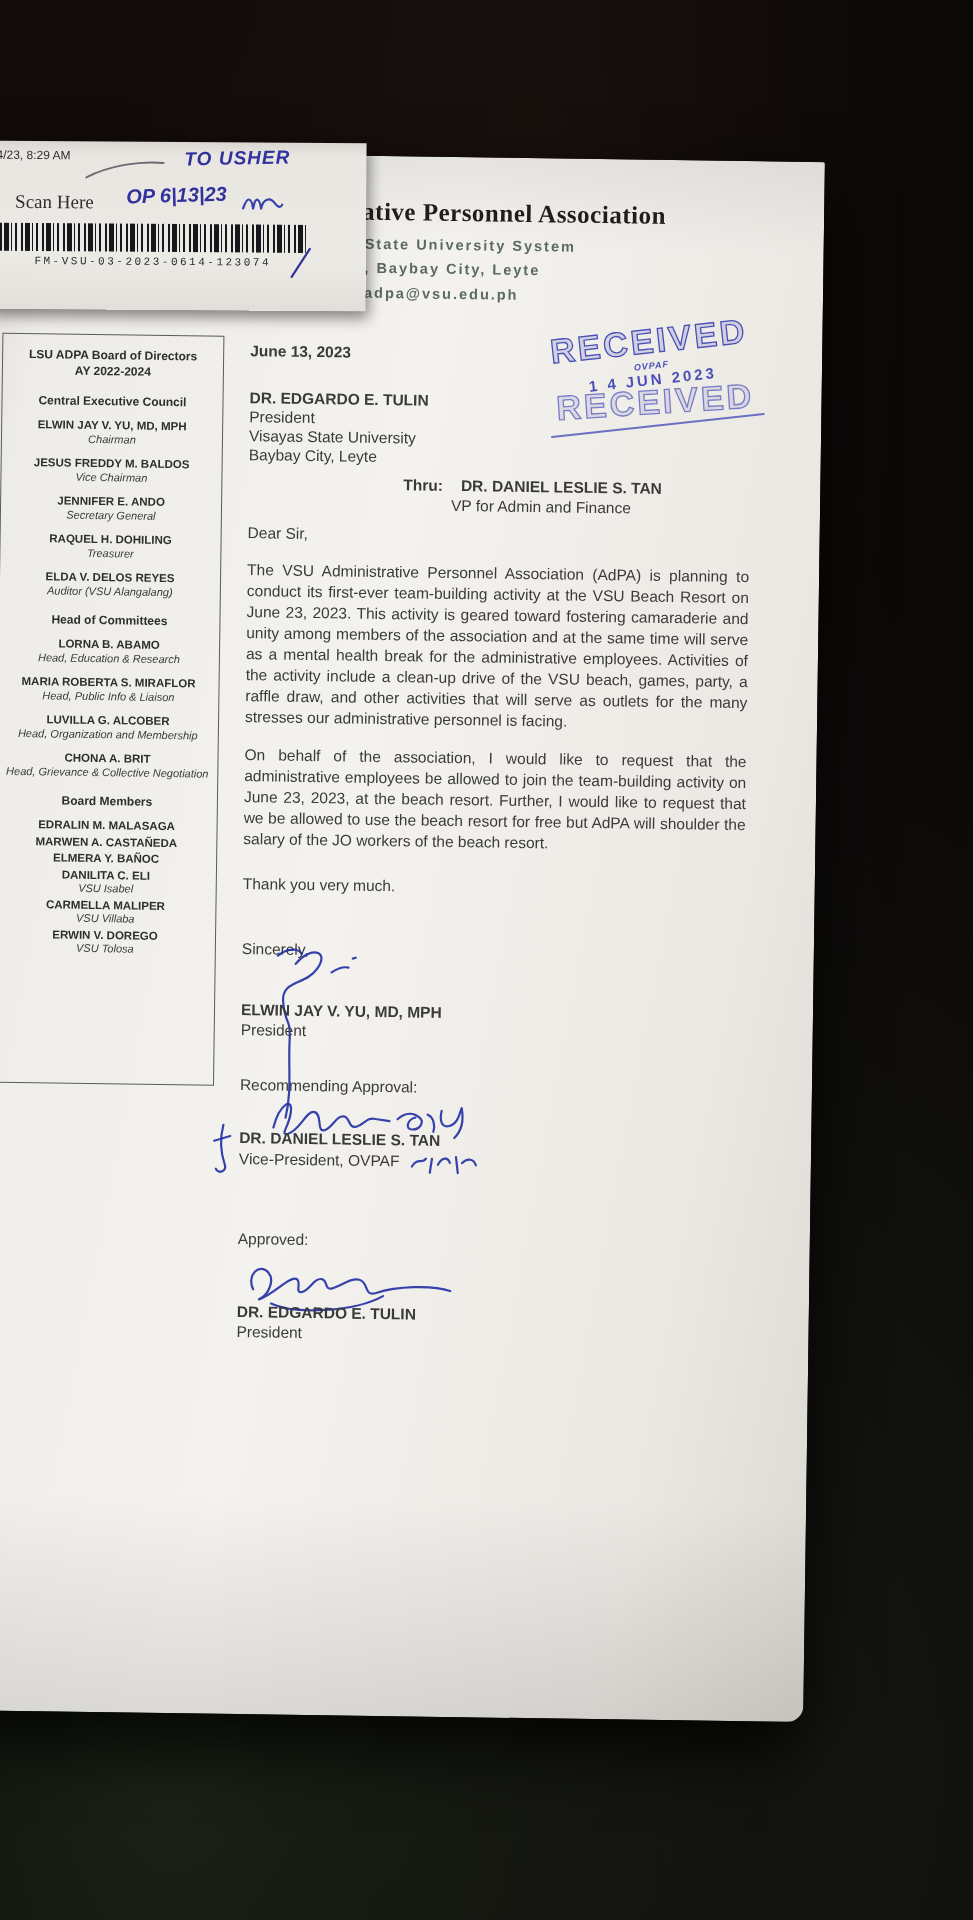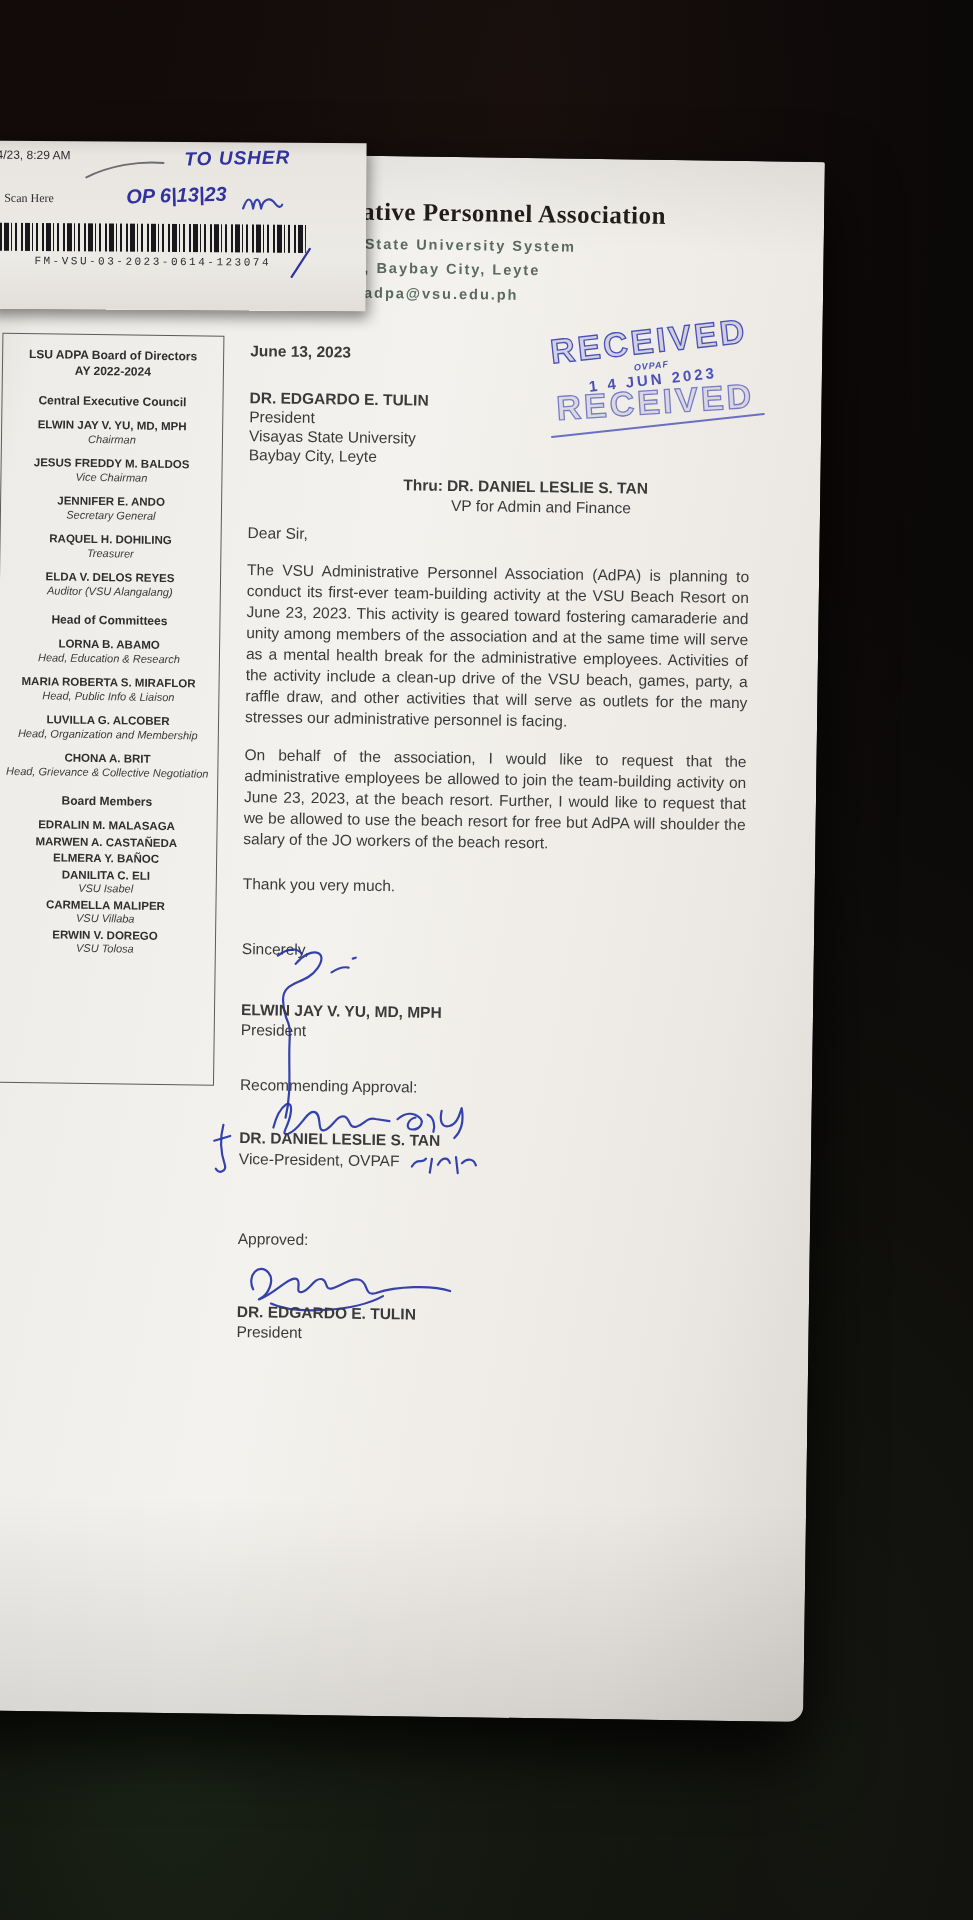--- a/index.html
+++ b/index.html
@@ -65,21 +65,21 @@
   .sb-group-board .sb-role{margin-bottom:2px;}
   
   .letter{
     position:absolute;left:298px;top:186px;width:502px;
     font-size:15.5px;line-height:21px;color:#3a3a3a;
   }
   .l-date{font-weight:bold;margin-bottom:27px;}
   .recipient div{line-height:19px;}
   .r-name{font-weight:bold;}
   .thru{margin-top:8px;margin-left:155px;font-weight:bold;}
-  .thru-label{margin-right:4px;}
+  .thru-label{margin-right:18px;}
   .thru-title{margin-left:203px;font-weight:normal;line-height:19px;}
   .salutation{margin:10px 0 16px;}
   .letter p{margin:0 0 17px;text-align:justify;}
   .thanks{margin-top:24px;}
   .sincerely{margin-top:44px;}
   .sig-block{position:relative;margin-top:40px;}
   .sig-name{font-weight:bold;position:relative;z-index:1;}
   .sig-title{line-height:20px;position:relative;z-index:1;}
   .rec-label{margin-top:34px;}
   .rec-block{position:relative;margin-top:32px;}
@@ -98,21 +98,21 @@
     transform:rotate(0.4deg);z-index:5;
     background:linear-gradient(180deg,#dad7d2 0%,#e9e6e1 8%,#eceae5 70%,#e2dfda 100%);
     box-shadow:3px 7px 14px rgba(0,0,0,.45);
     color:#2c2c30;
   }
   .slip-timestamp{position:absolute;left:8px;top:7px;font-size:12px;color:#2f2f33;white-space:nowrap;}
   .slip-to{
     position:absolute;left:196px;top:5px;font-size:19px;font-style:italic;
     color:#32329e;letter-spacing:1px;transform:rotate(-1.5deg);font-weight:bold;
   }
-  .slip-scan{position:absolute;left:16px;top:50px;font-family:"Liberation Serif",serif;font-size:12px;color:#2f2f33;}
+  .slip-scan{position:absolute;left:27px;top:50px;font-family:"Liberation Serif",serif;font-size:19px;color:#2f2f33;}
   .slip-note{
     position:absolute;left:138px;top:42px;font-size:20px;font-style:italic;font-weight:bold;
     color:#32329e;transform:rotate(-2deg);white-space:nowrap;
   }
   .barcode{
     position:absolute;left:12px;top:82px;width:306px;height:28px;
     background:repeating-linear-gradient(90deg,
       #17171c 0 2px,transparent 2px 4px,
       #17171c 4px 9px,transparent 9px 11px,
       #17171c 11px 12px,transparent 12px 15px,

